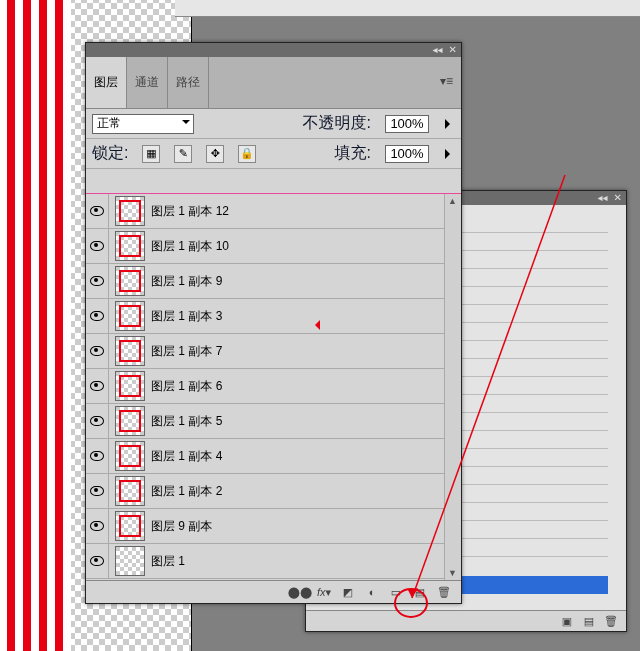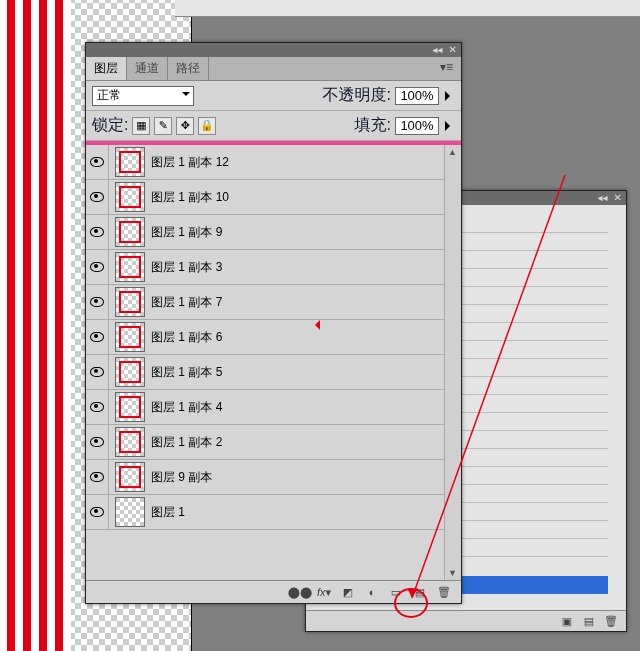--- a/index.html
+++ b/index.html
@@ -50,31 +50,31 @@
     padding: 0 4px;
     gap: 6px;
   }
   .panel-titlebar span { color:#ddd; font-size:10px; line-height:1;}
   .tabs {
     display: flex;
     background: #b3b3b3;
     border-bottom: 1px solid #888;
   }
   .tab {
-    padding: 3px 8px;
+    padding: 17px 8px;
     font-size: 12px;
     color: #444;
     border-right: 1px solid #888;
     cursor: default;
   }
   .tab.active { background: #d5d5d5; color:#000;}
   .opts-row {
     display: flex; align-items: center;
     padding: 4px 6px;
-    gap: 4px;
+    gap: 14px;
     border-bottom: 1px solid #aaa;
   }
   .select-blend {
     flex: 0 0 82px;
     height: 18px;
     background: #fff;
     border: 1px solid #666;
     padding: 0 14px 0 4px;
     line-height: 16px;
     position: relative;
@@ -89,22 +89,23 @@
     width: 42px; height: 16px; background:#fff; border:1px solid #666;
     text-align:center; line-height:16px; font-size:13px;
   }
   .play { width:0;height:0;border:5px solid transparent;border-left-color:#000; margin-left:2px;}
   .lock-row .ico {
     width:16px;height:16px;border:1px solid #888;background:#e8e8e8;display:inline-flex;align-items:center;justify-content:center;
   }
   .layer-list {
     flex:1; overflow:hidden;
     background:#d5d5d5;
-    border-top: 4px solid #ec4899;
+    border-top: 1px solid #ec4899;
     position: relative;
+    margin-top: 24px;
   }
   .layer-list .scroll-gutter {
     position:absolute; right:0; top:0; width:16px; bottom:0;
     background:#d0d0d0; border-left:1px solid #aaa;
   }
   .scroll-gutter .arrow { position:absolute; left:3px; font-size:9px; color:#555;}
   .rows { position:absolute; left:0; right:16px; top:0;}
   .layer-row {
     display:flex; align-items:center;
     height:34px;

